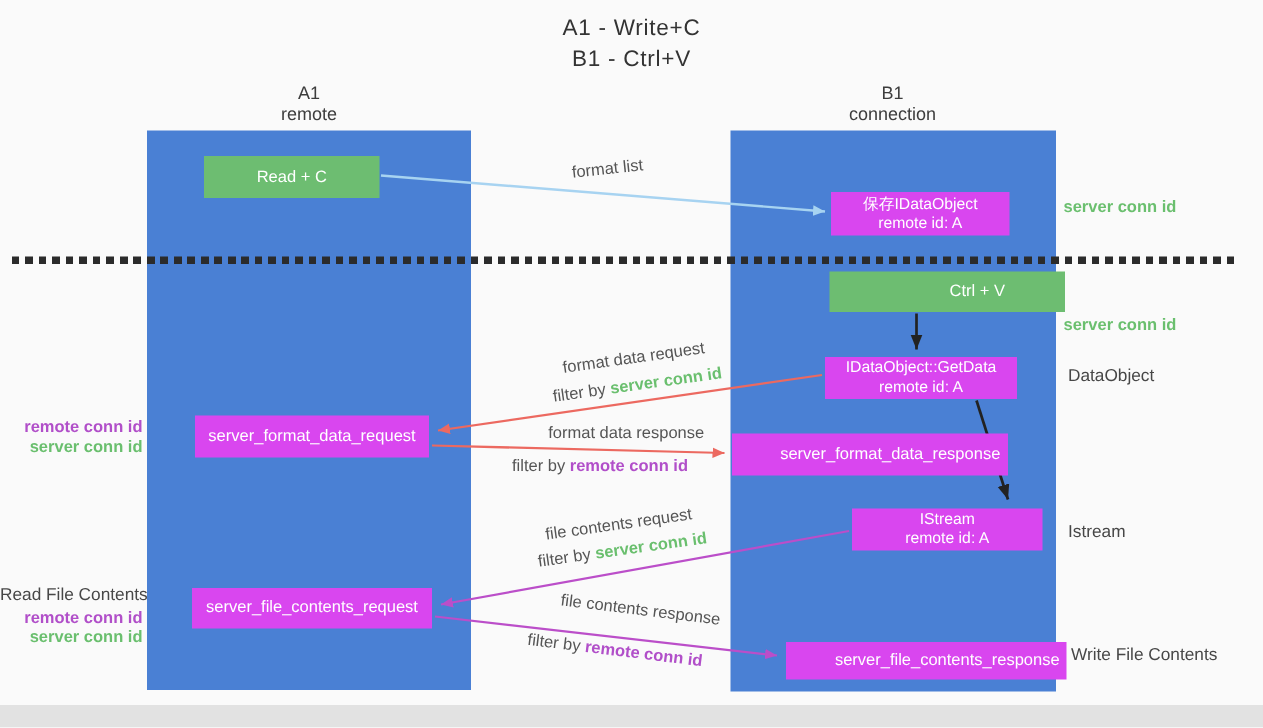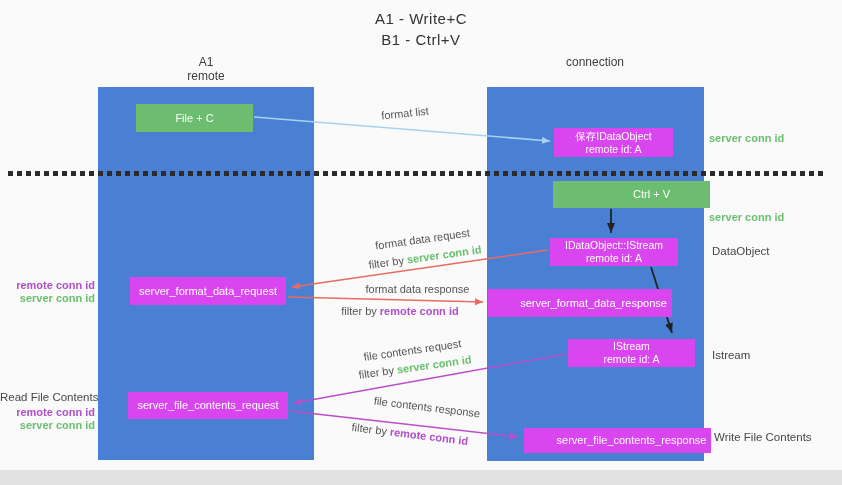--- a/index.html
+++ b/index.html
@@ -42,20 +42,21 @@
 <div class="canvas">
 
   <div class="title-line" style="top:10px">A1 - Write+C</div>
   <div class="title-line" style="top:31px">B1 - Ctrl+V</div>
 
   <div class="hdr" style="left:146px; top:55px;">
     <div>A1</div>
     <div>remote</div>
   </div>
   <div class="hdr" style="left:535px; top:55px;">
+    <div>B1</div>
     <div>connection</div>
   </div>
 
   <div class="col" style="left:98px;  top:87px; width:216px; height:373px;"></div>
   <div class="col" style="left:487px; top:87px; width:217px; height:374px;"></div>
 
   <div class="dotted-line"></div>
 
   <svg class="overlay">
     <defs>
@@ -75,34 +76,34 @@
     <line x1="254" y1="117" x2="550" y2="141" stroke="#a7d3f1" stroke-width="1.6" marker-end="url(#m-blue)"></line>
     <line x1="611" y1="209" x2="611" y2="233" stroke="#222" stroke-width="1.8" marker-end="url(#m-blk)"></line>
     <line x1="651" y1="267" x2="672" y2="333" stroke="#222" stroke-width="1.8" marker-end="url(#m-blk)"></line>
     <line x1="548" y1="250" x2="292" y2="287" stroke="#ec6960" stroke-width="1.5" marker-end="url(#m-red)"></line>
     <line x1="288" y1="297" x2="483" y2="302" stroke="#ec6960" stroke-width="1.5" marker-end="url(#m-red)"></line>
     <line x1="566" y1="354" x2="294" y2="403" stroke="#bb4ec9" stroke-width="1.5" marker-end="url(#m-mag)"></line>
     <line x1="290" y1="411" x2="518" y2="437" stroke="#bb4ec9" stroke-width="1.5" marker-end="url(#m-mag)"></line>
   </svg>
 
   <div class="node green-node" style="left:136px; top:104px; width:117px; height:28px;">
-    <div>File + C</div>
+    <div>Read + C</div>
   </div>
 
   <div class="node orange-node two-line" style="left:554px; top:128px; width:119px; height:29px;">
     <div>保存IDataObject</div>
     <div>remote id: A</div>
   </div>
 
   <div class="node green-node" style="left:553px; top:181px; width:117px; height:27px;padding-left:40px;">
     <div>Ctrl + V</div>
   </div>
 
   <div class="node orange-node two-line" style="left:550px; top:238px; width:128px; height:28px;">
-    <div>IDataObject::IStream</div>
+    <div>IDataObject::GetData</div>
     <div>remote id: A</div>
   </div>
 
   <div class="node orange-node" style="left:130px; top:277px; width:156px; height:28px;">
     <div>server_format_data_request</div>
   </div>
 
   <div class="node orange-node" style="left:488px; top:289px; width:157px; height:28px;padding-left:27px;">
     <div>server_format_data_response</div>
   </div>

